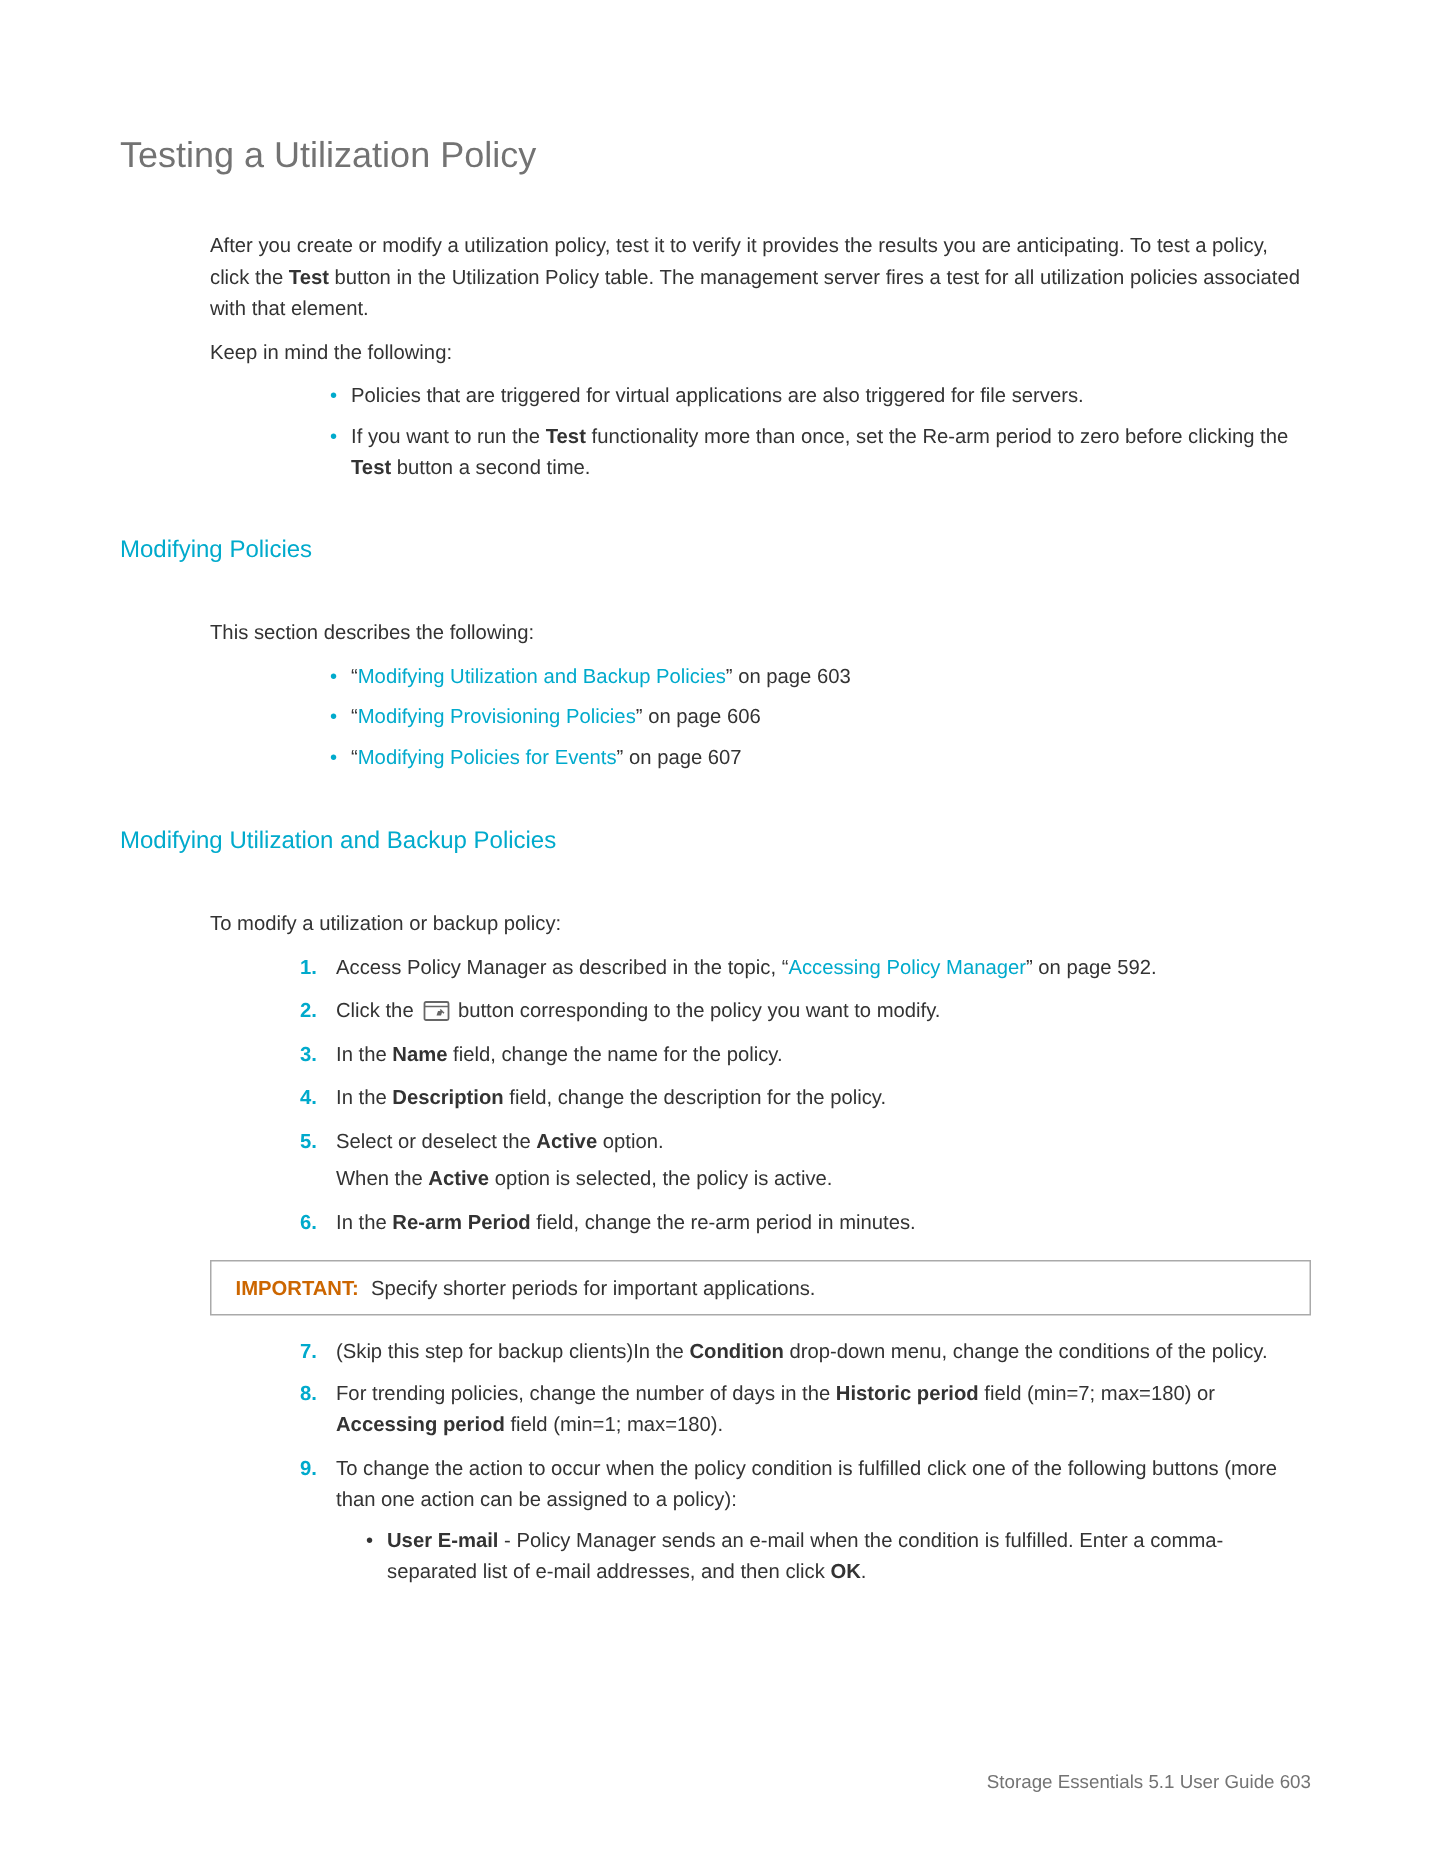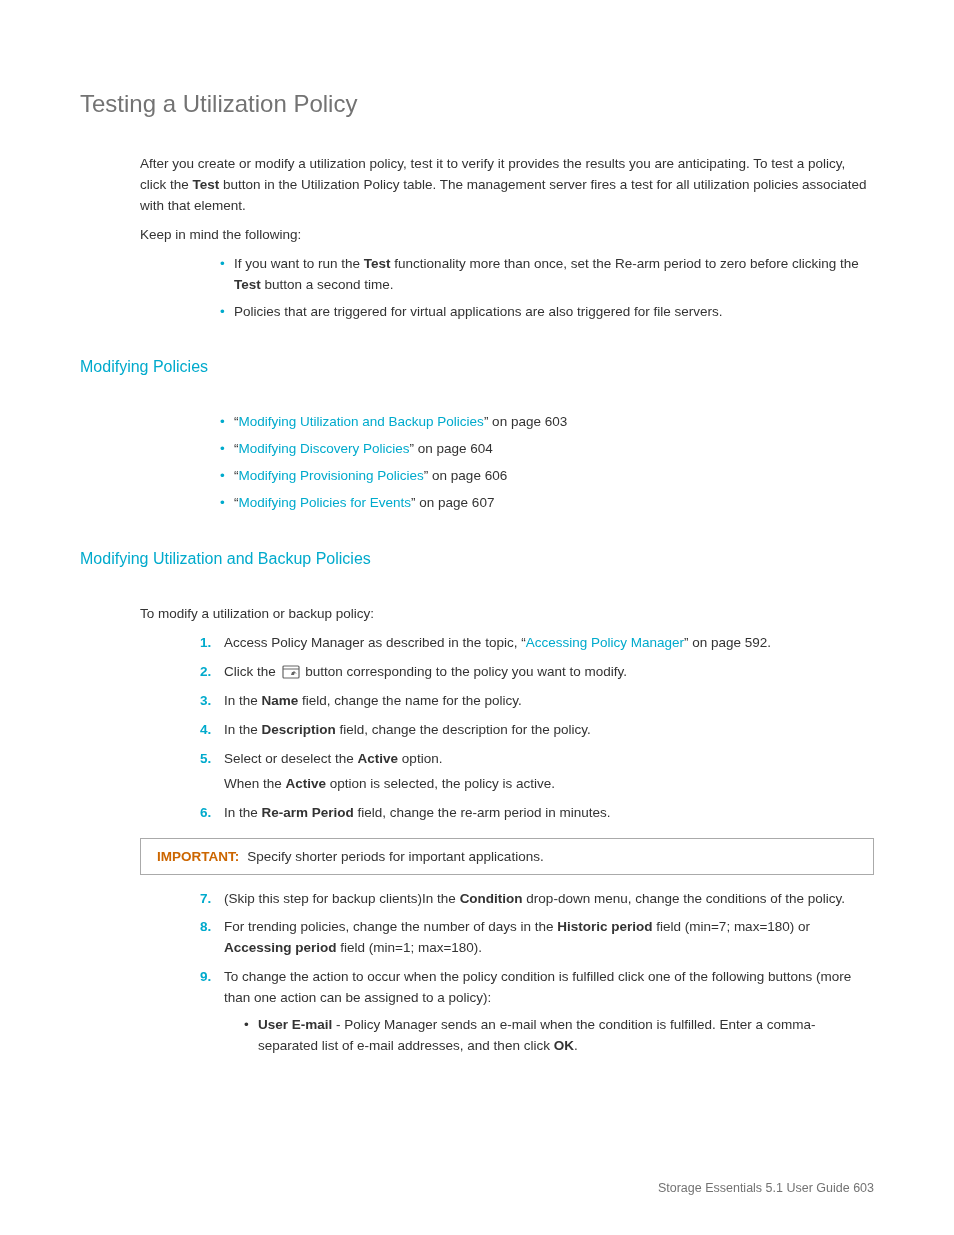--- a/index.html
+++ b/index.html
@@ -130,38 +130,36 @@
 
 <div class="indent">
   <p>
     After you create or modify a utilization policy, test it to verify it provides the results you are
     anticipating. To test a policy, click the <b>Test</b> button in the Utilization Policy table. The management
     server fires a test for all utilization policies associated with that element.
   </p>
   <p>Keep in mind the following:</p>
   <ul class="bullet-list">
     <li>
+      Policies that are triggered for virtual applications are also triggered for file servers.
+    </li>
+    <li>
       If you want to run the <b>Test</b> functionality more than once, set the Re-arm period to zero before
       clicking the <b>Test</b> button a second time.
     </li>
-    <li>
-      Policies that are triggered for virtual applications are also triggered for file servers.
-    </li>
   </ul>
 </div>
 
 <h2 class="section-title-large">Modifying Policies</h2>
 
 <div class="indent">
+  <p>This section describes the following:</p>
   <ul class="bullet-list">
     <li>
       “<a class="link">Modifying Utilization and Backup Policies</a>” on page 603
-    </li>
-    <li>
-      “<a class="link">Modifying Discovery Policies</a>” on page 604
     </li>
     <li>
       “<a class="link">Modifying Provisioning Policies</a>” on page 606
     </li>
     <li>
       “<a class="link">Modifying Policies for Events</a>” on page 607
     </li>
   </ul>
 </div>
 

